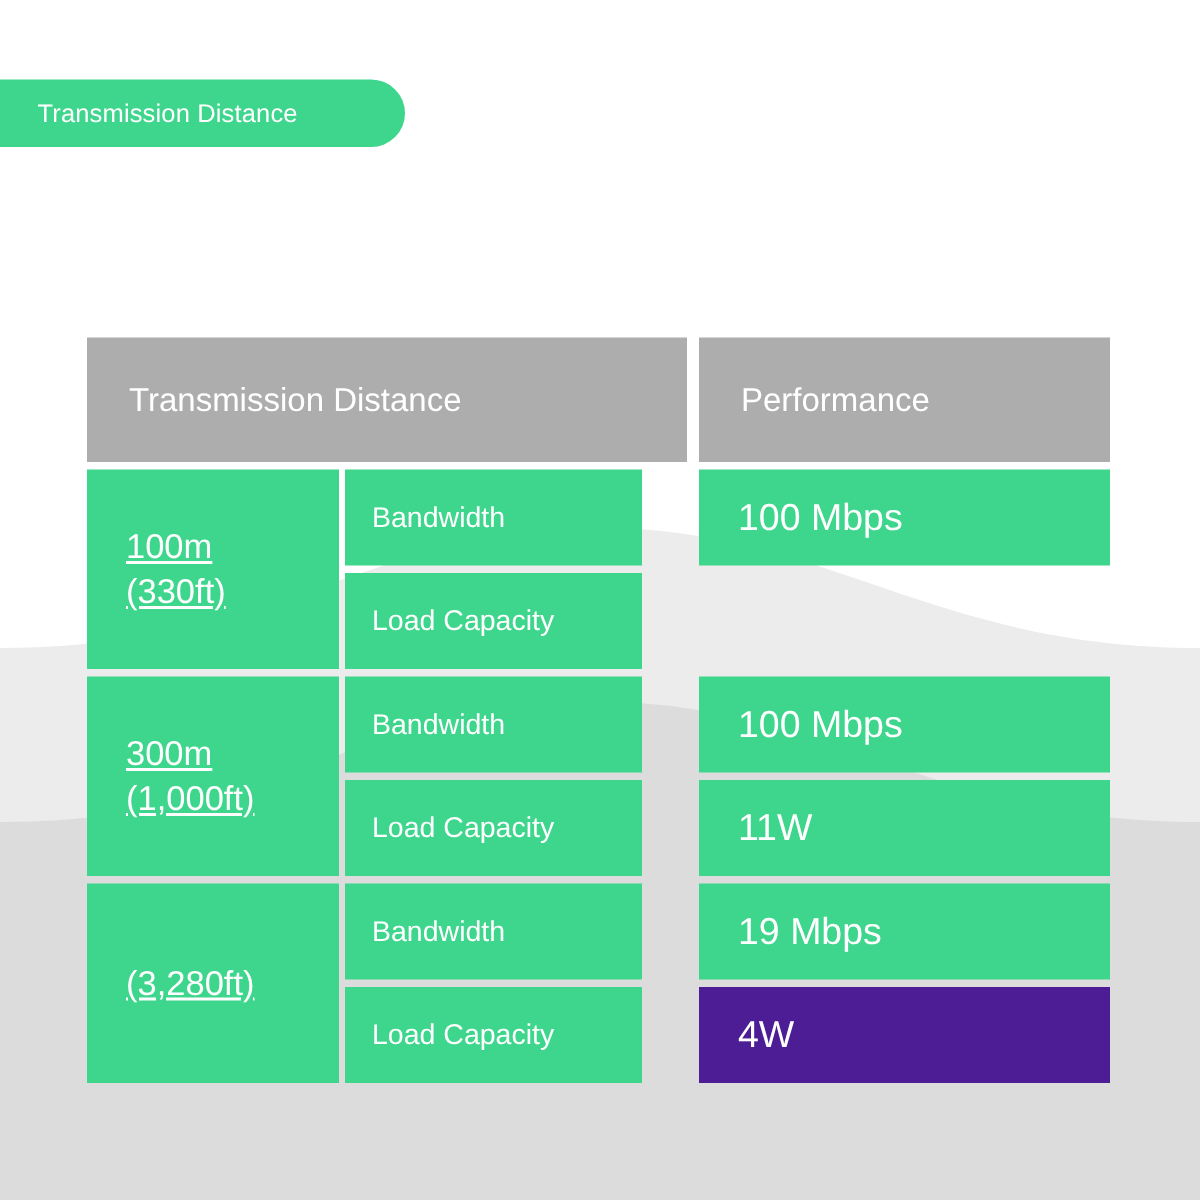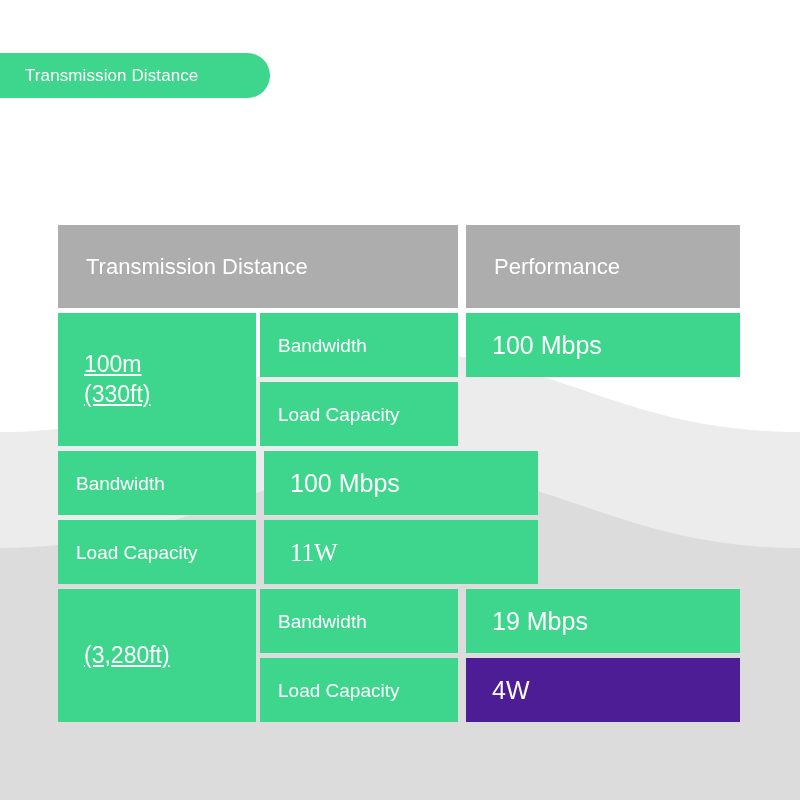--- a/index.html
+++ b/index.html
@@ -108,20 +108,21 @@
   }
 
   .group-subrows {
     flex: 1 1 auto;
     display: flex;
     flex-direction: column;
   }
   .sub-row {
     display: flex;
     height: 64px;
+    gap: 30px;
   }
   .sub-row.sub-row--first {
     margin-bottom: 5px;
   }
   .metric-cell {
     width: 198px;
     margin-right: 8px;
     box-sizing: border-box;
     padding-left: 18px;
     display: flex;
@@ -172,28 +173,32 @@
         <div class="metric-cell" style="background: rgb(61, 214, 140);">Bandwidth</div>
         <div class="value-cell" style="background: rgb(61, 214, 140);">100 Mbps</div>
       </div>
       <div class="sub-row">
         <div class="metric-cell" style="background: rgb(61, 214, 140);">Load Capacity</div>
       </div>
     </div>
   </div>
 
   <div class="group-row">
+    <div class="distance-cell" style="background: rgb(61, 214, 140);">
+      <span class="dist-line">300m</span>
+      <span class="dist-line">(1,000ft)</span>
+    </div>
     <div class="group-subrows">
       <div class="sub-row sub-row--first">
         <div class="metric-cell" style="background: rgb(61, 214, 140);">Bandwidth</div>
         <div class="value-cell" style="background: rgb(61, 214, 140);">100 Mbps</div>
       </div>
       <div class="sub-row">
         <div class="metric-cell" style="background: rgb(61, 214, 140);">Load Capacity</div>
-        <div class="value-cell" style="background: rgb(61, 214, 140); font-family: Liberation Serif, serif;">11W</div>
+        <div class="value-cell" style="background: rgb(61, 214, 140);">11W</div>
       </div>
     </div>
   </div>
 
   <div class="group-row">
     <div class="distance-cell" style="background: rgb(61, 214, 140);">
       <span class="dist-line">(3,280ft)</span>
     </div>
     <div class="group-subrows">
       <div class="sub-row sub-row--first">

